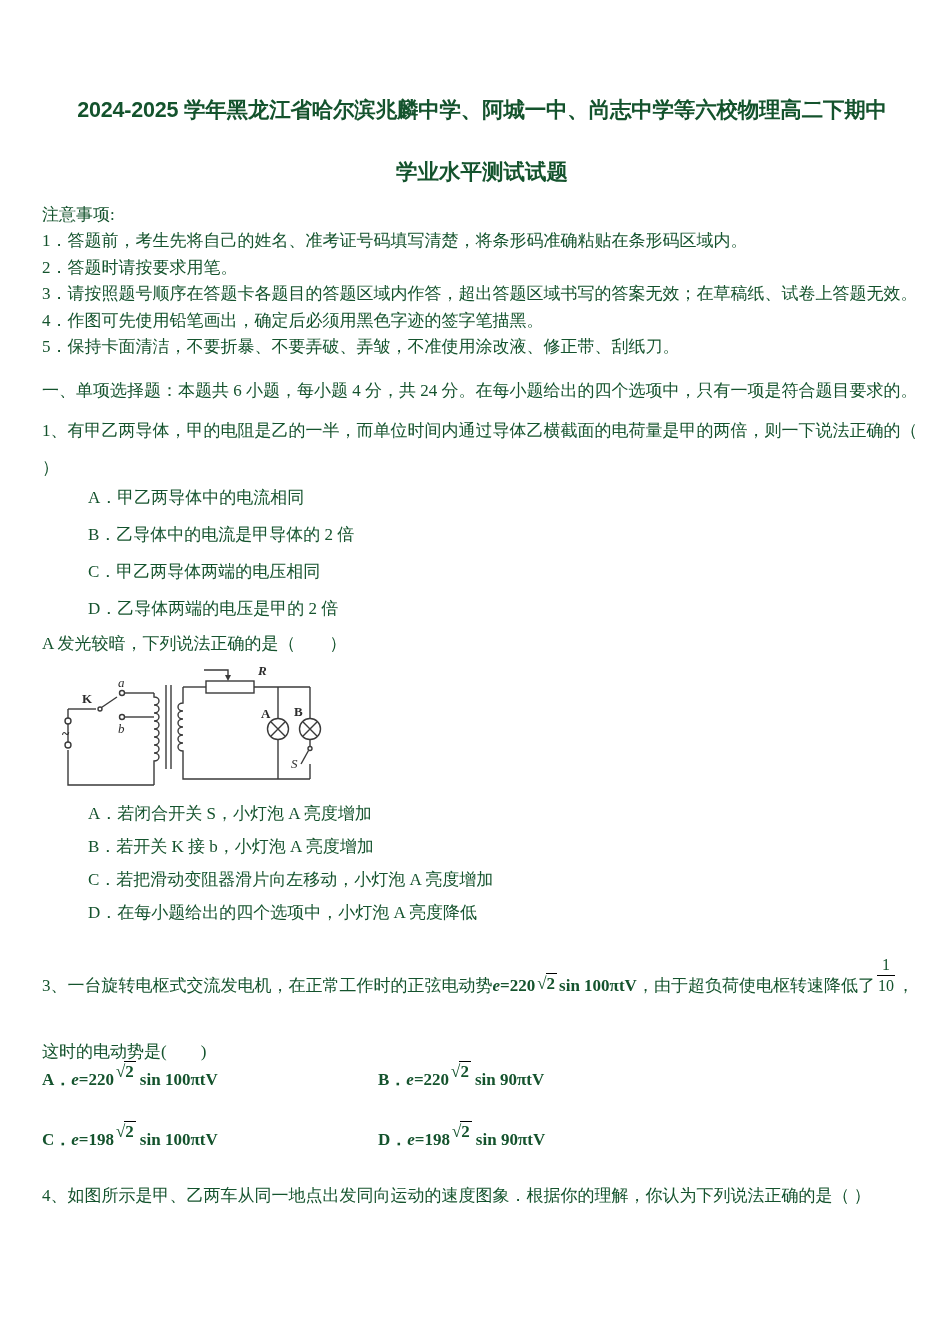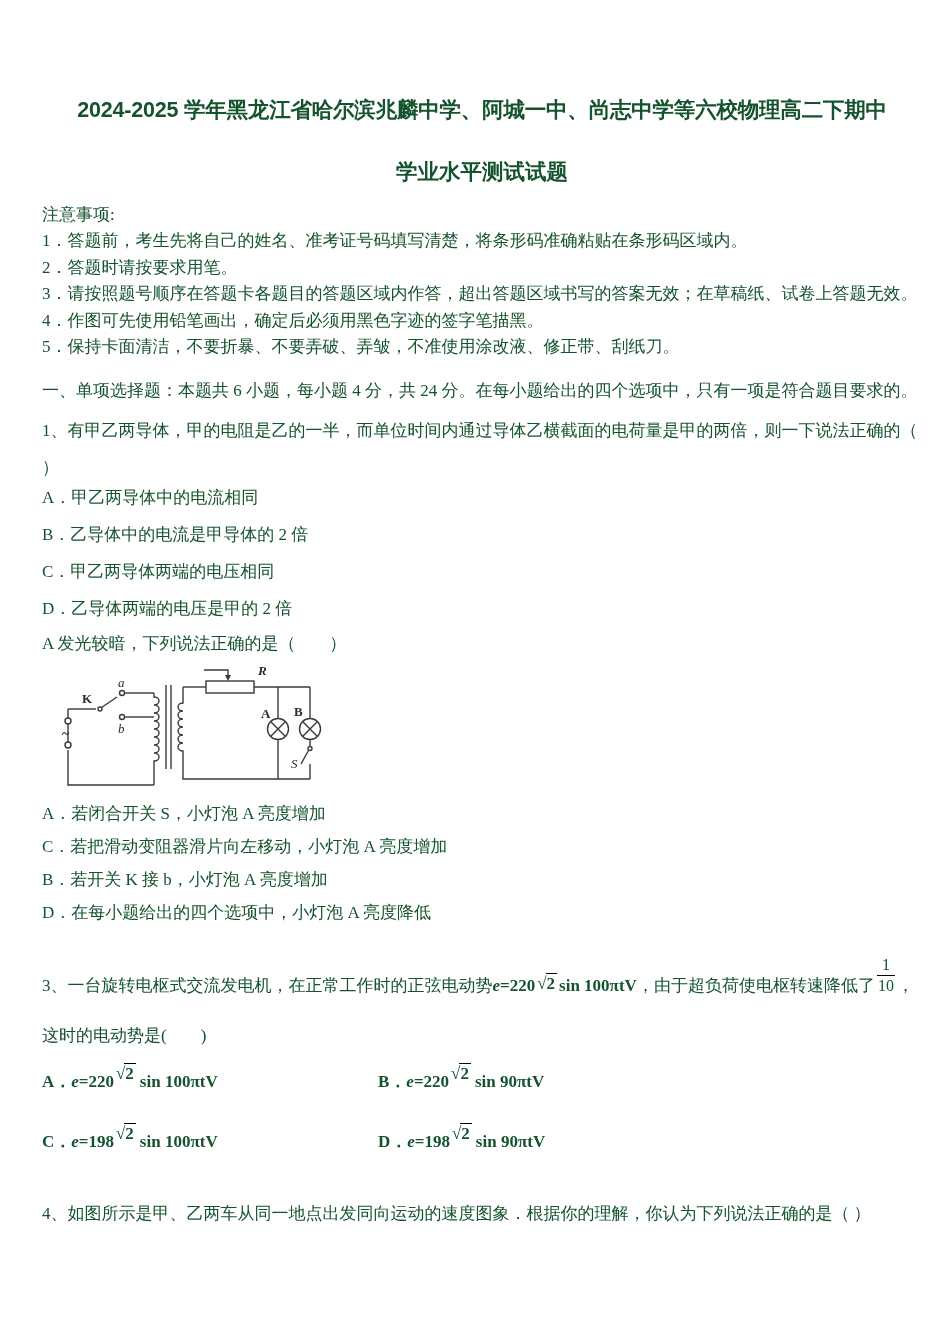--- a/index.html
+++ b/index.html
@@ -16,49 +16,49 @@
   .doc-title .l2 { margin-top:34px; font-size:21.5px; line-height:28px; }
 
   .notice-heading { margin-top:16px; line-height:26px; }
   .notice-item { line-height:26.5px; white-space:nowrap; }
 
   .sec-heading { margin-top:17px; line-height:26px; white-space:nowrap; }
 
   .stem-line { line-height:26px; white-space:nowrap; }
   .q1-l1 { margin-top:14px; }
   .q1-l2 { margin-top:11px; }
-  .opt-line { line-height:26px; white-space:nowrap; }
+  .opt-line { line-height:26px; white-space:nowrap;margin-left:46px; }
   .q1-opts .opt-line { margin-top:11px; }
   .q1-opts .opt-line:first-child { margin-top:4px; }
 
   .q2-l1 { margin-top:8px; }
   .q2-l2 { margin-top:9px; }
   .circuit { display:block; margin:0 0 0 14px; }
   .circuit text { font-family:"Liberation Serif","DejaVu Serif",serif; fill:#2c2c2c; }
   .q2-opts .opt-line { margin-top:7px; }
   .q2-opts .opt-line:first-child { margin-top:8px; }
 
   .q3-stem { margin-top:30px; line-height:30px; white-space:nowrap; }
-  .q3-l2 { margin-top:22px; }
+  .q3-l2 { margin-top:38px; }
 
   .formula { font-weight:bold; }
   .mvar { font-style:italic; font-weight:bold; }
   .sqrt, .sqrt-sup { display:inline-block; font-weight:bold; }
   .sqrt .radicand, .sqrt-sup .radicand { border-top:1.5px solid #000; padding:0 2px 0 1px; margin-left:-1px; }
   .sqrt { position:relative; top:-2px; margin:0 2px; }
   .sqrt-sup { position:relative; top:-8px; margin:0 4px 0 2px; }
 
   .frac { display:inline-block; text-align:center; line-height:1.15; font-size:16px; vertical-align:baseline; margin:0 2px; }
   .frac .num { display:block; border-bottom:1.2px solid #000; padding:0 5px 1px; }
   .frac .den { display:block; padding-top:1px; }
 
-  .q3-grid { display:grid; grid-template-columns:336px auto; row-gap:30px; margin-top:18px; justify-content:start; }
+  .q3-grid { display:grid; grid-template-columns:336px auto; row-gap:30px; margin-top:0; justify-content:start; }
   .q3-grid .formula-opt { line-height:30px; white-space:nowrap; }
 
-  .q4-stem { margin-top:44px; }
+  .q4-stem { margin-top:28px; }
 </style>
 </head>
 <body>
 
 <div class="page">
 
   <div class="doc-title">
     <div class="l1">2024-2025 学年黑龙江省哈尔滨兆麟中学、阿城一中、尚志中学等六校物理高二下期中</div>
     <div class="l2">学业水平测试试题</div>
   </div>
@@ -138,22 +138,22 @@
       <text x="62" y="76" font-size="13" font-style="italic">b</text>
       <text x="6" y="82" font-size="14" font-weight="bold">~</text>
       <text x="202" y="18" font-size="13" font-style="italic" font-weight="bold">R</text>
       <text x="205" y="61" font-size="13" font-weight="bold">A</text>
       <text x="238" y="59" font-size="13" font-weight="bold">B</text>
       <text x="235" y="111" font-size="13" font-style="italic">S</text>
     </svg>
 
     <div class="q2-opts">
       <div class="opt-line">A．若闭合开关 S，小灯泡 A 亮度增加</div>
+      <div class="opt-line">B．若开关 K 接 b，小灯泡 A 亮度增加</div>
       <div class="opt-line">C．若把滑动变阻器滑片向左移动，小灯泡 A 亮度增加</div>
-      <div class="opt-line">B．若开关 K 接 b，小灯泡 A 亮度增加</div>
       <div class="opt-line">D．在每小题给出的四个选项中，小灯泡 A 亮度降低</div>
     </div>
   </div>
 
   <div>
     <div class="q3-stem"><span>3、一台旋转电枢式交流发电机，在正常工作时的正弦电动势</span><span class="mvar">e</span><span class="formula">=220</span><span class="sqrt">√<span class="radicand">2</span></span><span class="formula">sin 100πtV</span><span>，由于超负荷使电枢转速降低了</span><span class="frac"><span class="num">1</span><span class="den">10</span></span><span>，</span></div>
     <div class="stem-line q3-l2">这时的电动势是(　　)</div>
 
     <div class="q3-grid">
       <div class="formula-opt"><span class="formula">A．</span><span class="mvar">e</span><span class="formula">=220</span><span class="sqrt-sup">√<span class="radicand">2</span></span><span class="formula">sin 100πtV</span></div>

